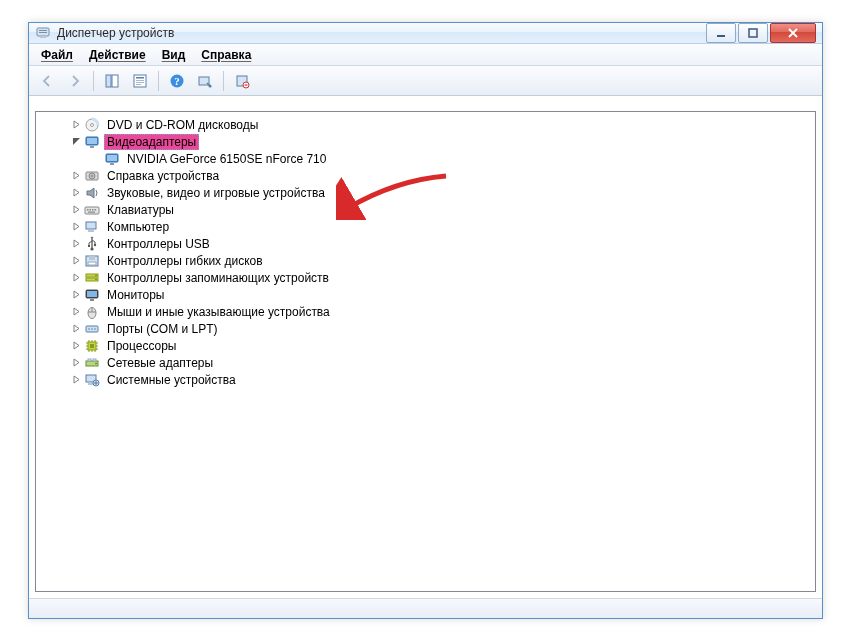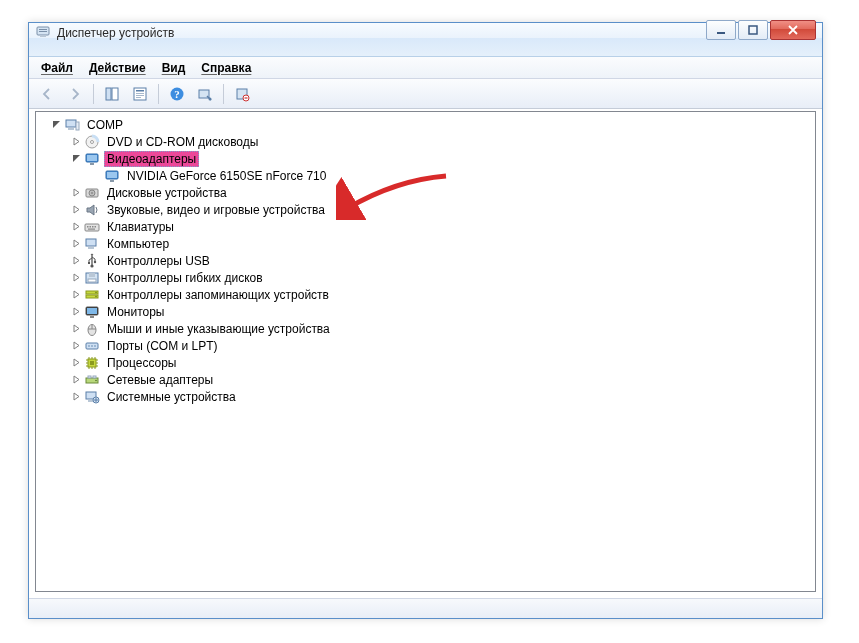--- a/index.html
+++ b/index.html
@@ -15,26 +15,26 @@
     position: absolute;
     left: 28px;
     top: 22px;
     width: 795px;
     height: 597px;
     border: 1px solid #5a8fc9;
     background: #fff;
     box-shadow: 0 0 8px rgba(0,0,0,0.15);
   }
   .titlebar {
-    height: 34px;
+    height: 21px;
     background: linear-gradient(to bottom, #f7fbff 0%, #eaf3fc 45%, #d9e9fa 46%, #e5f0fb 100%);
     border-bottom: 1px solid #b8d0e8;
     display: flex;
-    align-items: flex-end;
-    padding: 16px 6px;
+    align-items: center;
+    padding: 0 6px;
   }
   .titlebar .app-icon {
     width: 16px; height: 16px;
     margin-right: 6px;
     display: inline-flex; align-items: center; justify-content: center;
   }
   .titlebar .title-text {
     flex: 1;
     color: #2a2a2a;
     font-size: 12px;
@@ -247,35 +247,20 @@
       <svg width="16" height="16">
           <rect x="3" y="3" width="10" height="10" fill="#d5e4f3" stroke="#5b7fa8"></rect>
           <circle cx="12" cy="12" r="3" fill="#fff" stroke="#c33"></circle>
           <path d="M10.5 12 L13.5 12" stroke="#c33" stroke-width="1.2"></path>
         </svg>
     </div>
   </div>
 
   <div class="content">
     <div class="tree" id="tree">
-        <div class="tree-row indent-0">
-  <span class="expander open">
-            <svg width="9" height="9">
-              <path d="M1 1 L8 1 L1 8 Z" fill="#595959"></path>
-            </svg>
-          </span>
-  <span class="node-icon">
-            <svg width="16" height="16" viewBox="0 0 16 16">
-              <rect x="2" y="3" width="10" height="7" fill="#cfe0f3" stroke="#5b7fa8"></rect>
-              <rect x="4" y="11" width="6" height="2" fill="#b9c7d6"></rect>
-              <rect x="12" y="5" width="3" height="8" fill="#e6edf6" stroke="#96a8bd"></rect>
-            </svg>
-          </span>
-  <span class="node-label">COMP</span>
-</div>
         <div class="tree-row indent-1">
     <span class="expander">
             <svg width="9" height="9">
               <path d="M2 1 L7 4.5 L2 8 Z" fill="none" stroke="#808080"></path>
             </svg>
           </span>
     <span class="node-icon">
             <svg width="16" height="16" viewBox="0 0 16 16">
               <circle cx="8" cy="8" r="6" fill="#f2f2f2" stroke="#a0a0a0"></circle>
               <circle cx="8" cy="8" r="1.5" fill="#fff" stroke="#a0a0a0"></circle>
@@ -316,21 +301,21 @@
               <path d="M2 1 L7 4.5 L2 8 Z" fill="none" stroke="#808080"></path>
             </svg>
           </span>
     <span class="node-icon">
             <svg width="16" height="16" viewBox="0 0 16 16">
               <rect x="2" y="4" width="12" height="8" rx="1" fill="#d9d9d9" stroke="#888"></rect>
               <circle cx="8" cy="8" r="3" fill="#bfbfbf" stroke="#888"></circle>
               <circle cx="8" cy="8" r="0.8" fill="#666"></circle>
             </svg>
           </span>
-    <span class="node-label">Дисковые устройства</span>
+    <span class="node-label">Справка устройства</span>
   </div>
         <div class="tree-row indent-1">
     <span class="expander">
             <svg width="9" height="9">
               <path d="M2 1 L7 4.5 L2 8 Z" fill="none" stroke="#808080"></path>
             </svg>
           </span>
     <span class="node-icon">
             <svg width="16" height="16" viewBox="0 0 16 16">
               <path d="M3 6 L6 6 L10 3 L10 13 L6 10 L3 10 Z" fill="#9aa6b3" stroke="#6a7785"></path>

